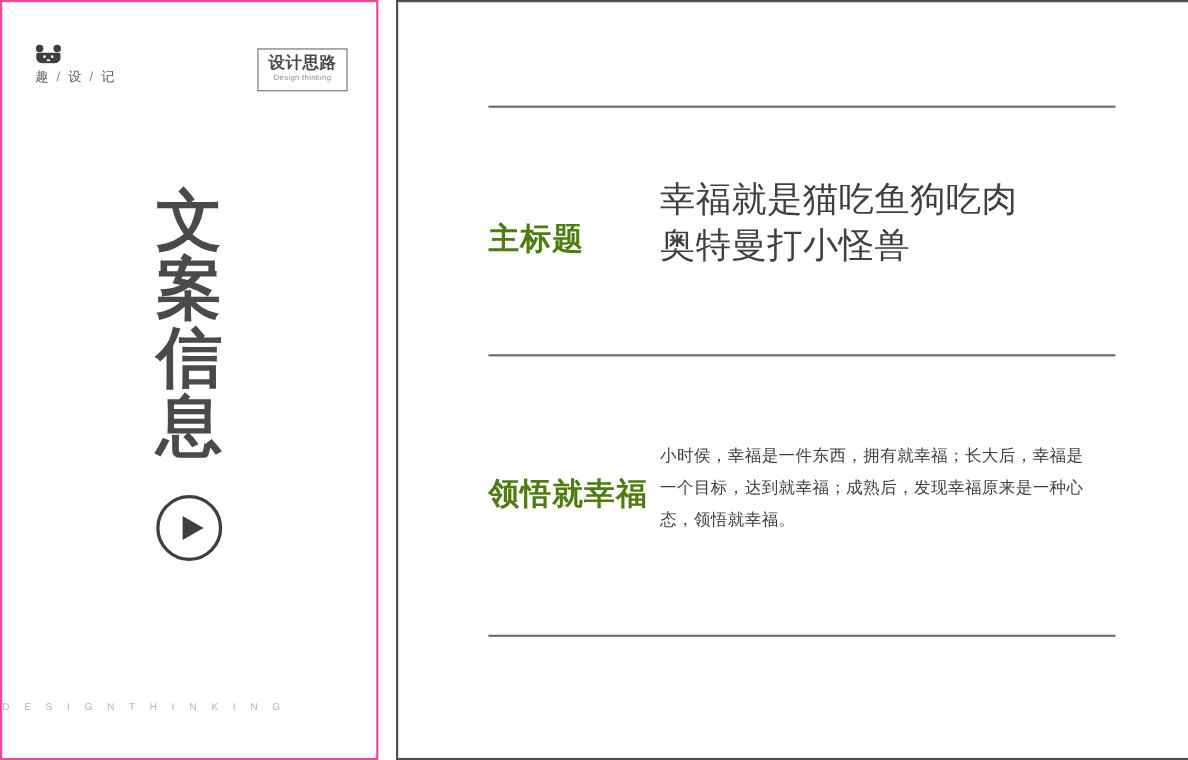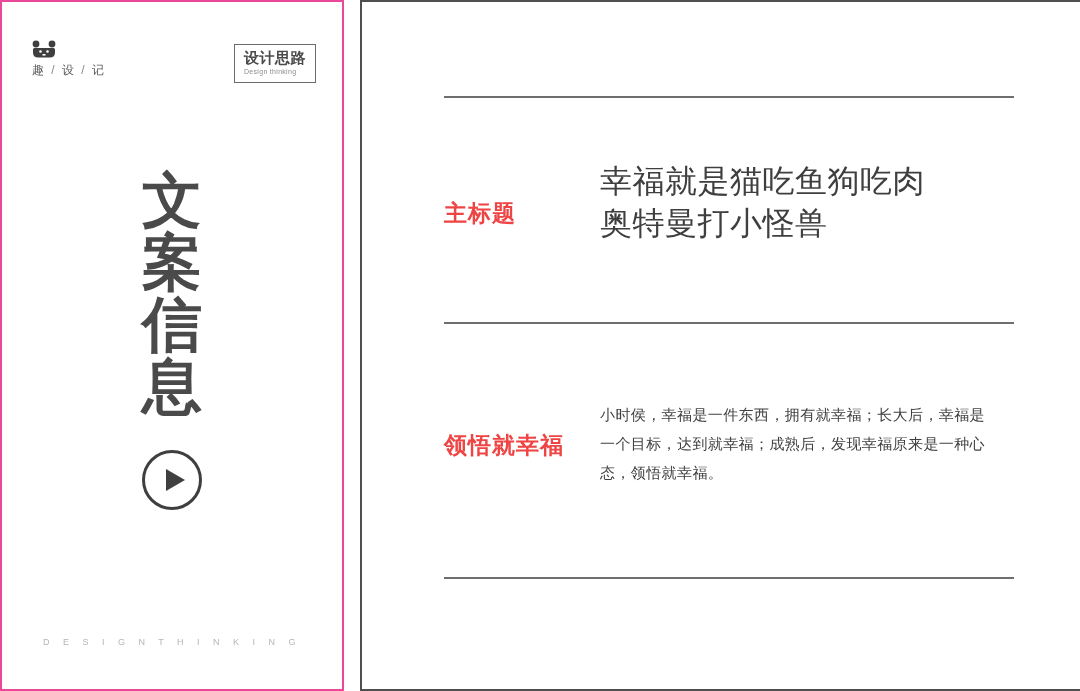--- a/index.html
+++ b/index.html
@@ -53,21 +53,21 @@
     white-space: nowrap;
   }
   .brand-text span.sep { color: #8a8a8a; padding: 0 2px; }
 
   .badge {
     position: absolute;
     right: 26px;
     top: 42px;
     border: 1px solid #6b6b6b;
     padding: 4px 9px 5px 9px;
-    text-align: left;
+    text-align: center;
     box-sizing: border-box;
   }
   .badge-cn {
     font-size: 15px;
     font-weight: bold;
     color: #4a4a4a;
     line-height: 17px;
     letter-spacing: 0.5px;
   }
   .badge-en {
@@ -115,21 +115,21 @@
     border-top: 11px solid transparent;
     border-bottom: 11px solid transparent;
     margin-left: 6px;
   }
 
   .footer-text {
     position: absolute;
     left: 0;
     right: 0;
     bottom: 42px;
-    text-align: center;
+    text-align: left;
     font-size: 9px;
     letter-spacing: 5.5px;
     color: #b5b5b5;
     white-space: nowrap;
   }
 
   
   .right-panel {
     position: relative;
     margin-left: 16px;
@@ -152,23 +152,23 @@
   .rule.r3 { top: 575px; }
 
   .row {
     position: absolute;
     left: 82px;
     width: 572px;
     display: flex;
     align-items: flex-start;
   }
   .row-label {
-    font-size: 23px;
+    font-size: 28px;
     font-weight: bold;
-    color: #ef4444;
+    color: #4d7c0f;
     letter-spacing: 1px;
     white-space: nowrap;
   }
   .row.title-row {
     top: 158px;
   }
   .row.title-row .row-label {
     width: 156px;
     padding-top: 38px;
   }

